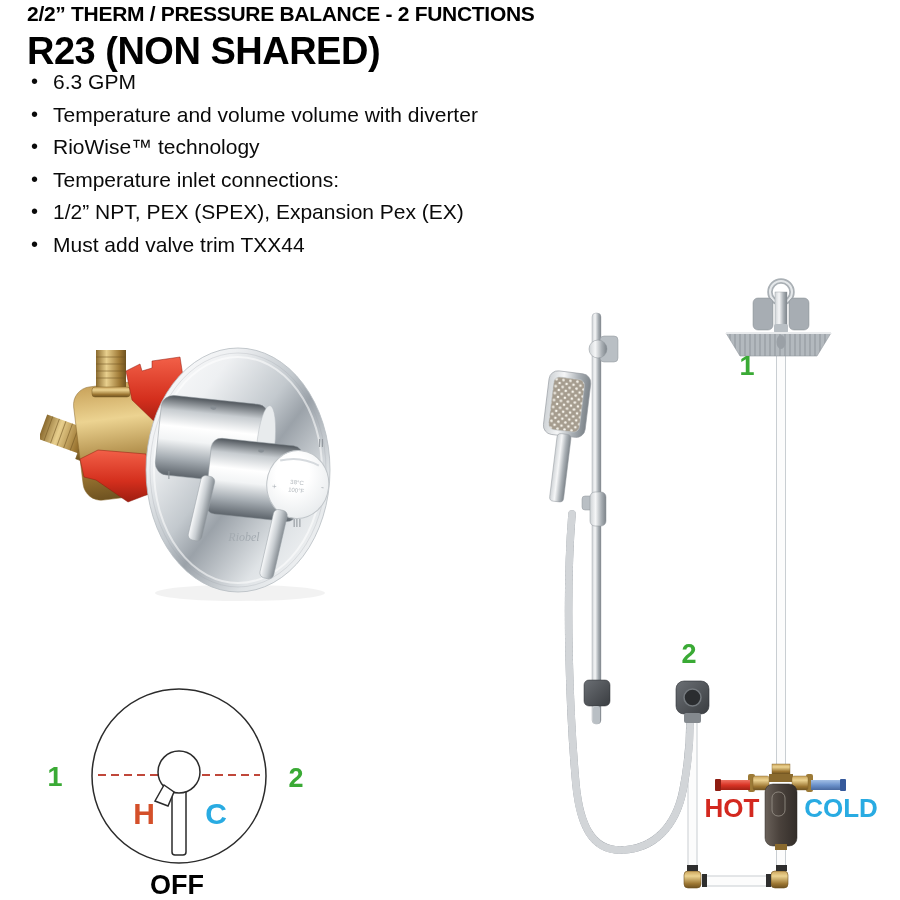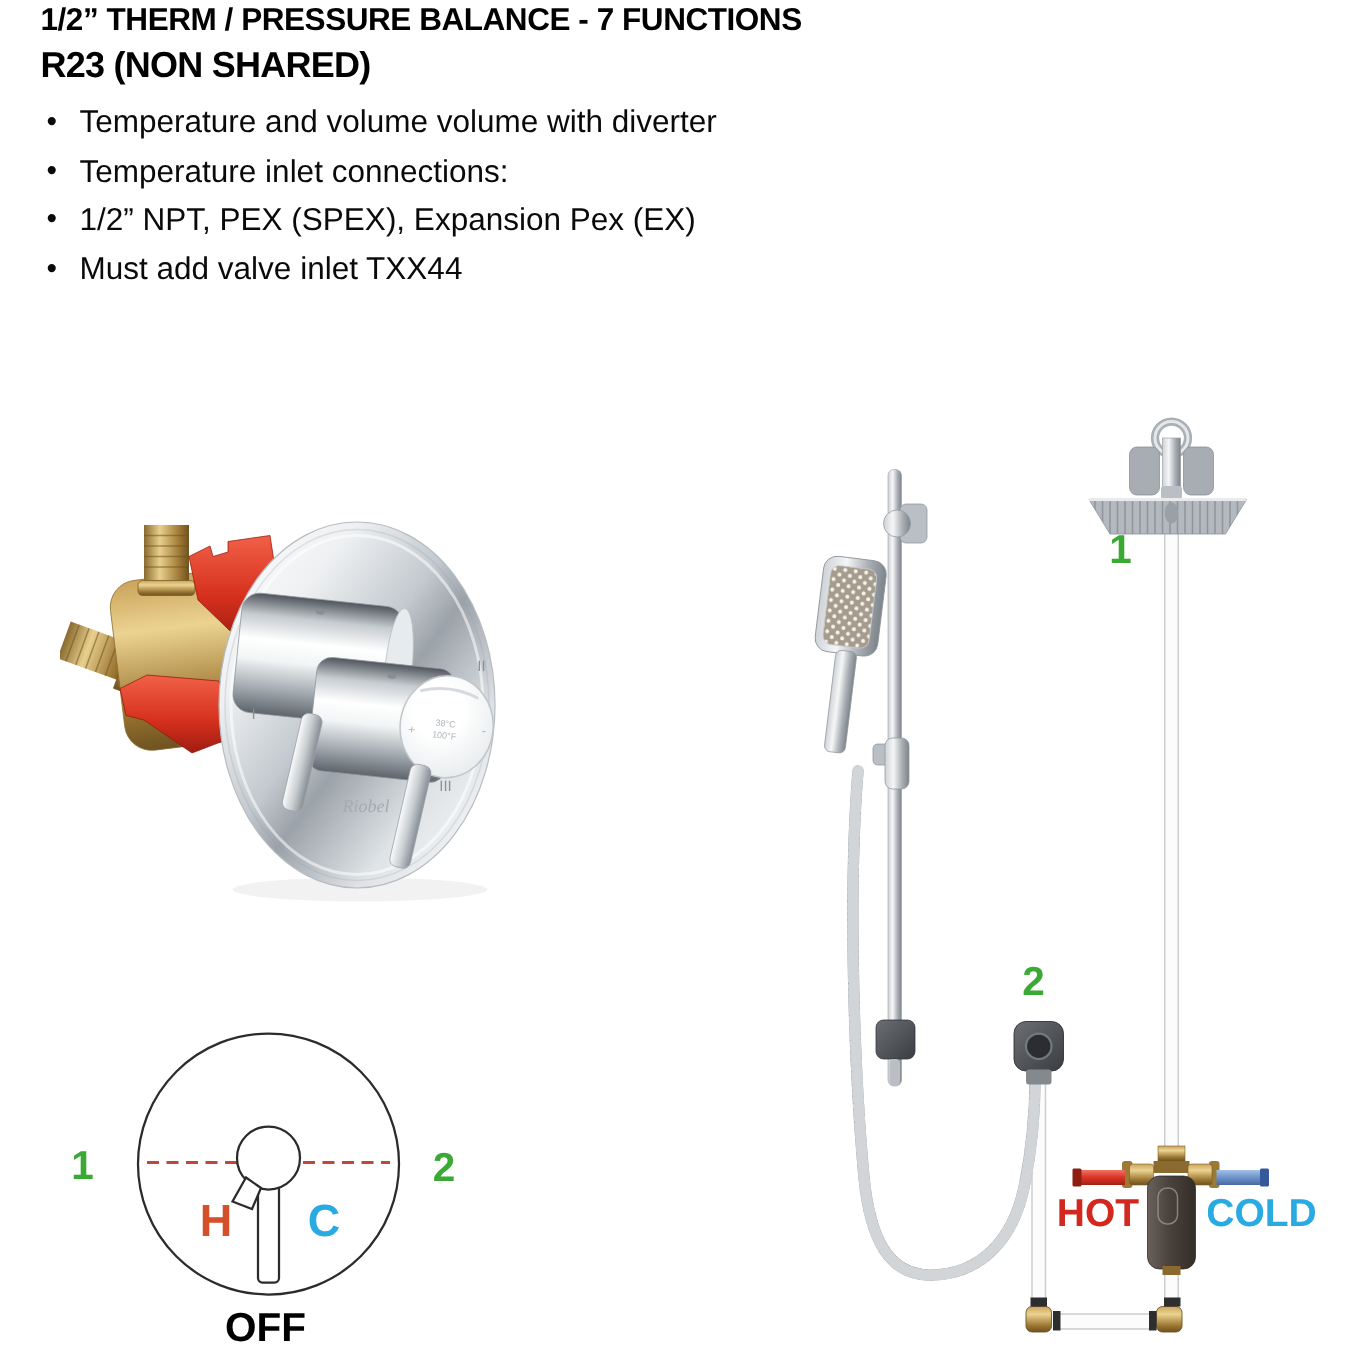--- a/index.html
+++ b/index.html
@@ -8,21 +8,21 @@
     background:#ffffff;
     font-family:"Liberation Sans", sans-serif;
     color:#000;
   }
   .title{
     position:absolute;left:27px;top:2px;
     font-size:21px;font-weight:bold;letter-spacing:-0.3px;white-space:nowrap;
   }
   .model{
     position:absolute;left:27px;top:30px;
-    font-size:24px;font-weight:bold;letter-spacing:-0.5px;white-space:nowrap;
+    font-size:38px;font-weight:bold;letter-spacing:-0.5px;white-space:nowrap;
   }
   ul.features{
     position:absolute;left:31px;top:66px;margin:0;padding:0;list-style:none;
   }
   ul.features li{
     font-size:21px;line-height:31.5px;color:#0a0a0a;white-space:nowrap;
   }
   ul.features li::before{
     content:"\2022";font-size:20px;margin-right:15px;position:relative;top:-1px;
   }
@@ -35,27 +35,29 @@
   .horange{fill:var(--h_orange,#d4502a);}
   .blk{fill:#000;}
   .dashline{stroke:var(--dash_red,#c0392b);}
   .plate-mark{fill:#8b9197;}
   .brand{fill:#a4abb1;font-family:"Liberation Serif",serif;font-style:italic;}
   .knobtxt{fill:#b0b6bb;}
 </style>
 </head>
 <body>
 
-<div class="title">1/2” THERM / PRESSURE BALANCE - 7 FUNCTIONS</div>
+<div class="title">2/2” THERM / PRESSURE BALANCE - 2 FUNCTIONS</div>
 <div class="model">R23 (NON SHARED)</div>
 <ul class="features">
+  <li><span>6.3 GPM</span></li>
   <li><span>Temperature and volume volume with diverter</span></li>
+  <li><span>RioWise™ technology</span></li>
   <li><span>Temperature inlet connections:</span></li>
   <li><span>1/2” NPT, PEX (SPEX), Expansion Pex (EX)</span></li>
-  <li><span>Must add valve inlet TXX44</span></li>
+  <li><span>Must add valve trim TXX44</span></li>
 </ul>
 
 <svg class="abs" style="left:40px;top:330px;" width="320" height="280" viewBox="0 0 320 280">
   <defs>
     <linearGradient id="brassV" x1="0" y1="0" x2="0" y2="1">
       <stop offset="0" stop-color="#caa45c"></stop>
         <stop offset="0.3" stop-color="#ecd391"></stop>
       <stop offset="0.75" stop-color="#9c7632"></stop>
         <stop offset="1" stop-color="#6e5220"></stop>
     </linearGradient>

